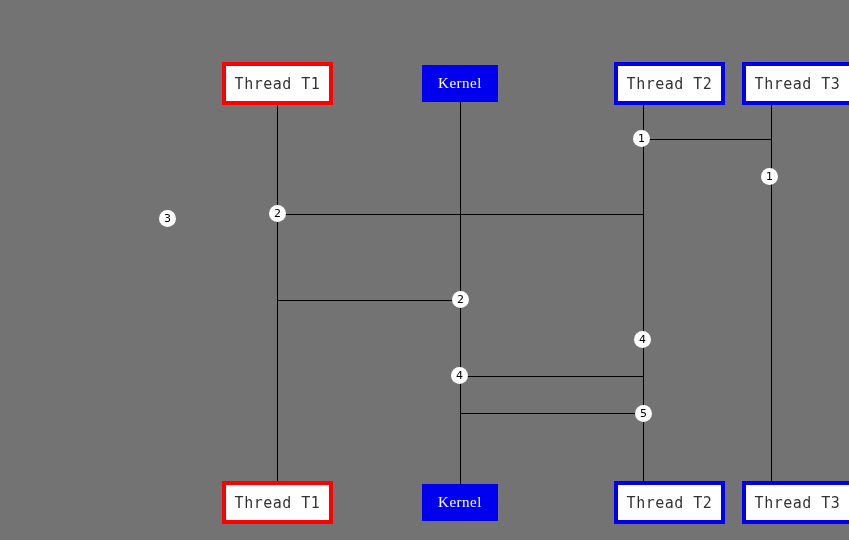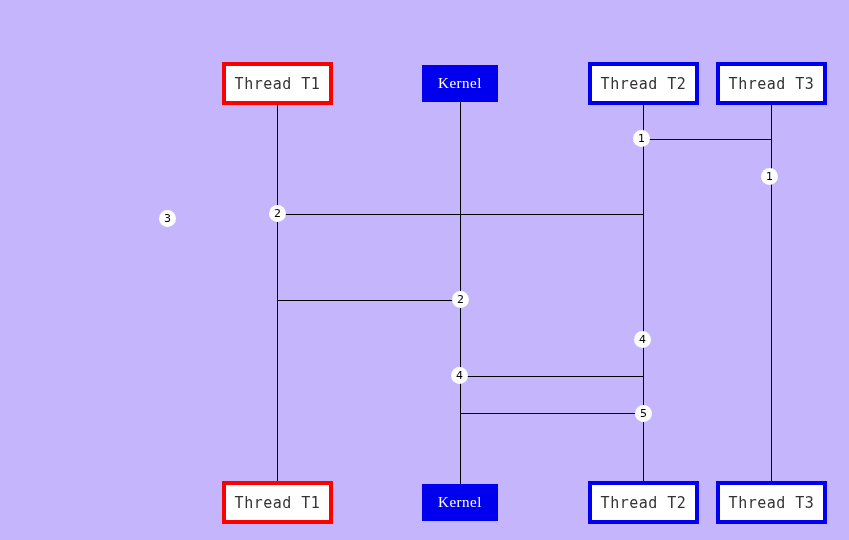--- a/index.html
+++ b/index.html
@@ -12,21 +12,21 @@
     height: 540px;
     position: relative;
     overflow: hidden;
     font-family: "DejaVu Sans Mono", "Liberation Mono", monospace;
   }
   #canvas {
     position: absolute;
     left: 0; top: 0;
     width: 849px;
     height: 540px;
-    background: #c4b5fd;
+    background: #737373;
   }
 
   
   .node {
     position: absolute;
     box-sizing: border-box;
     display: flex;
     align-items: center;
     justify-content: center;
     background: #ffffff;
@@ -38,20 +38,21 @@
   }
   .node.red {
     border: 4px solid #ff0000;
     background: #ffffff;
     color: #333333;
   }
   .node.blueframe {
     border: 4px solid #0000ee;
     background: #ffffff;
     color: #333333;
+    margin-left: 26px;
   }
   .node.kernel {
     border: 0;
     background: #0000ee;
     color: #ffffff;
     font-family: Liberation Serif, serif;
   }
 
   
   .lifeline {

